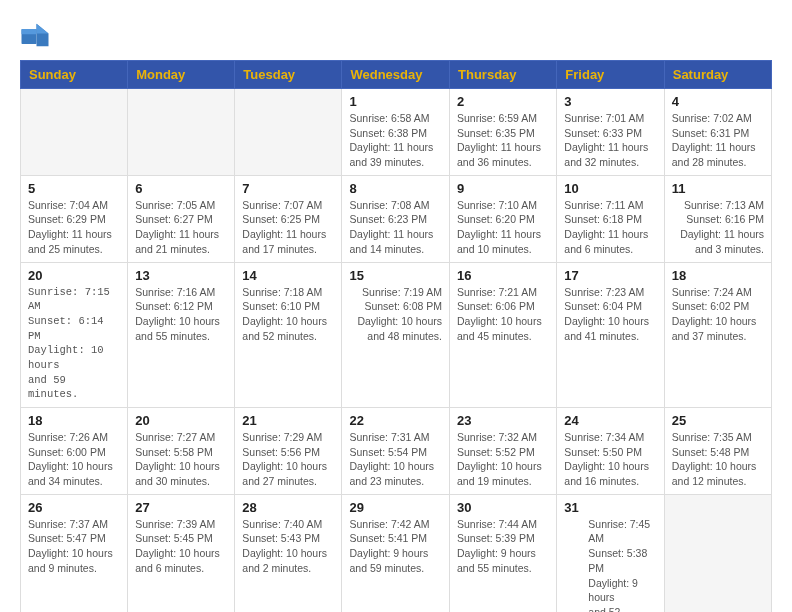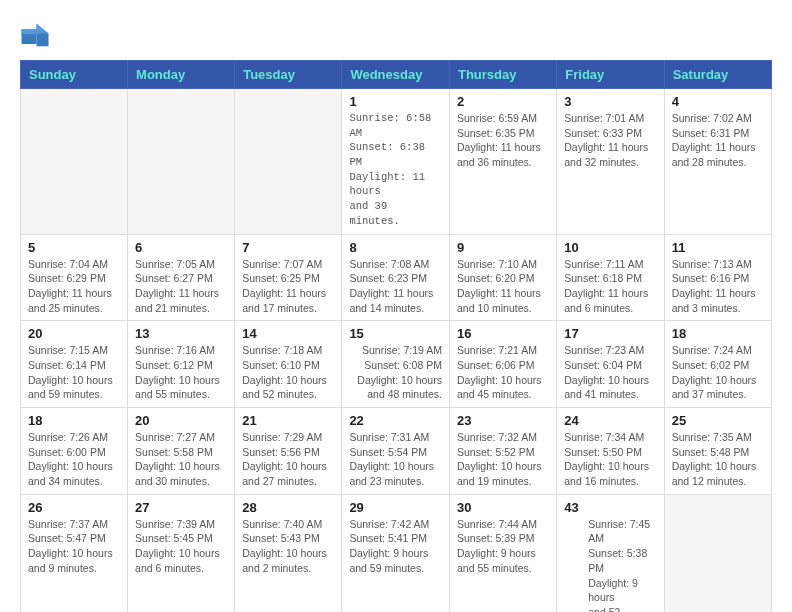--- a/index.html
+++ b/index.html
@@ -46,21 +46,21 @@
       font-size: 16px;
       color: #444;
     }
     .calendar {
       width: 100%;
       border-collapse: collapse;
       border: 1px solid #ccc;
     }
     .calendar th {
       background-color: #3355aa;
-      color: #5eead4;
+      color: #eab308;
       text-align: left;
       padding: 6px 8px;
       font-size: 13px;
       border: 1px solid #4466bb;
     }
     .calendar td {
       vertical-align: top;
       padding: 5px 7px;
       font-size: 11px;
       border: 1px solid #ddd;
@@ -122,21 +122,21 @@
         <th>Saturday</th>
       </tr>
   </thead>
   <tbody id="calendar-body">
   <tr class="week-row">
         <td class="other-month"></td>
         <td class="other-month"></td>
         <td class="other-month"></td>
         <td>
           <div class="day-number">1</div>
-          <div class="day-info" style="white-space: pre-line; font-family: Liberation Mono, monospace;">Sunrise: 6:58 AM
+          <div class="day-info" style="white-space: pre-line;">Sunrise: 6:58 AM
 Sunset: 6:38 PM
 Daylight: 11 hours
 and 39 minutes.</div>
         </td>
         <td>
           <div class="day-number">2</div>
           <div class="day-info" style="white-space: pre-line;">Sunrise: 6:59 AM
 Sunset: 6:35 PM
 Daylight: 11 hours
 and 36 minutes.</div>
@@ -194,30 +194,30 @@
         </td>
         <td>
           <div class="day-number">10</div>
           <div class="day-info" style="white-space: pre-line;">Sunrise: 7:11 AM
 Sunset: 6:18 PM
 Daylight: 11 hours
 and 6 minutes.</div>
         </td>
         <td>
           <div class="day-number">11</div>
-          <div class="day-info" style="white-space: pre-line;">Sunrise: 7:13 AM
+          <div class="day-info" style="white-space: pre-line; text-align: right;">Sunrise: 7:13 AM
 Sunset: 6:16 PM
 Daylight: 11 hours
 and 3 minutes.</div>
         </td>
       </tr>
       <tr class="week-row">
         <td>
           <div class="day-number">20</div>
-          <div class="day-info" style="white-space: pre-line;">Sunrise: 7:15 AM
+          <div class="day-info" style="white-space: pre-line; font-family: Liberation Mono, monospace;">Sunrise: 7:15 AM
 Sunset: 6:14 PM
 Daylight: 10 hours
 and 59 minutes.</div>
         </td>
         <td>
           <div class="day-number">13</div>
           <div class="day-info" style="white-space: pre-line;">Sunrise: 7:16 AM
 Sunset: 6:12 PM
 Daylight: 10 hours
 and 55 minutes.</div>
@@ -339,21 +339,21 @@
 and 59 minutes.</div>
         </td>
         <td>
           <div class="day-number">30</div>
           <div class="day-info" style="white-space: pre-line;">Sunrise: 7:44 AM
 Sunset: 5:39 PM
 Daylight: 9 hours
 and 55 minutes.</div>
         </td>
         <td>
-          <div class="day-number">43</div>
+          <div class="day-number">31</div>
           <div class="day-info" style="white-space: pre-line; margin-left: 24px;">Sunrise: 7:45 AM
 Sunset: 5:38 PM
 Daylight: 9 hours
 and 52 minutes.</div>
         </td>
         <td class="other-month"></td>
       </tr>
     </tbody>
 </table>
 

